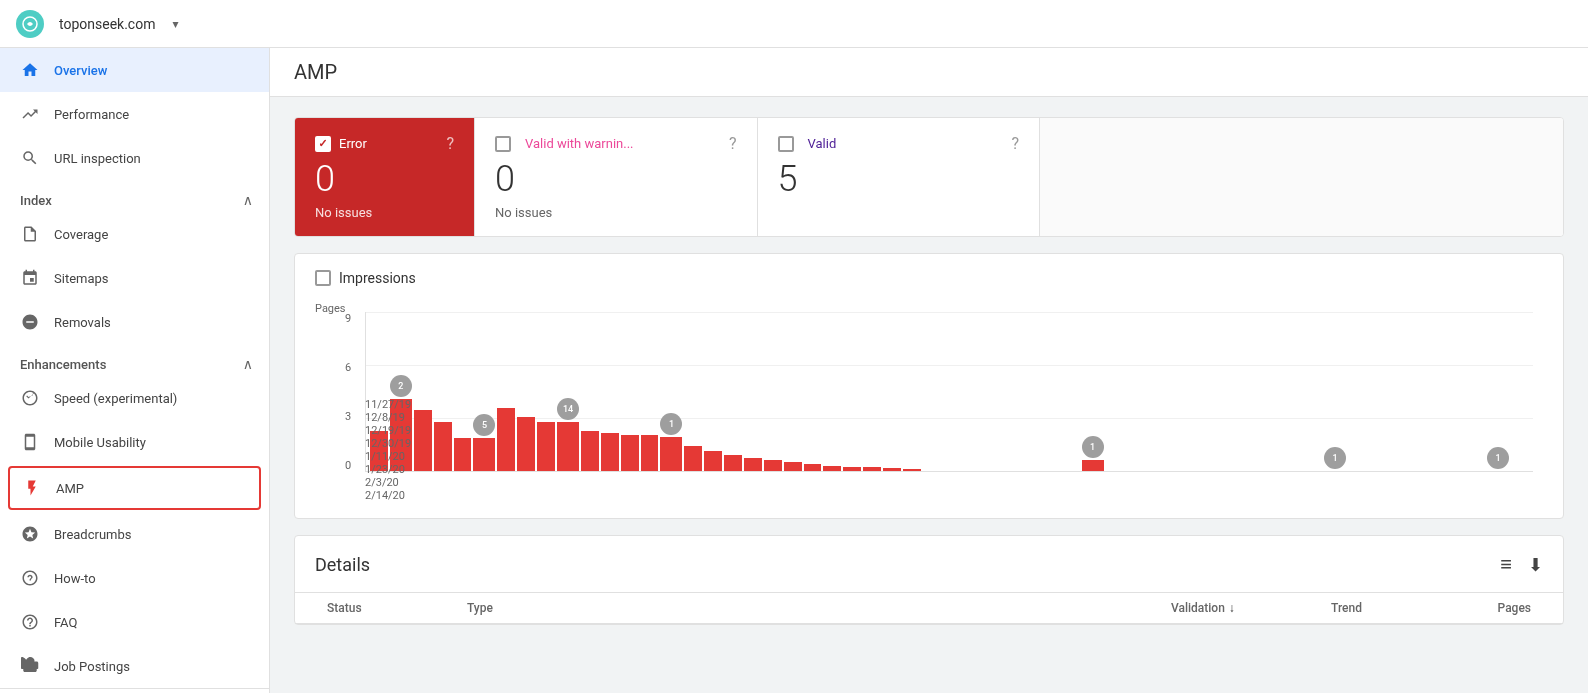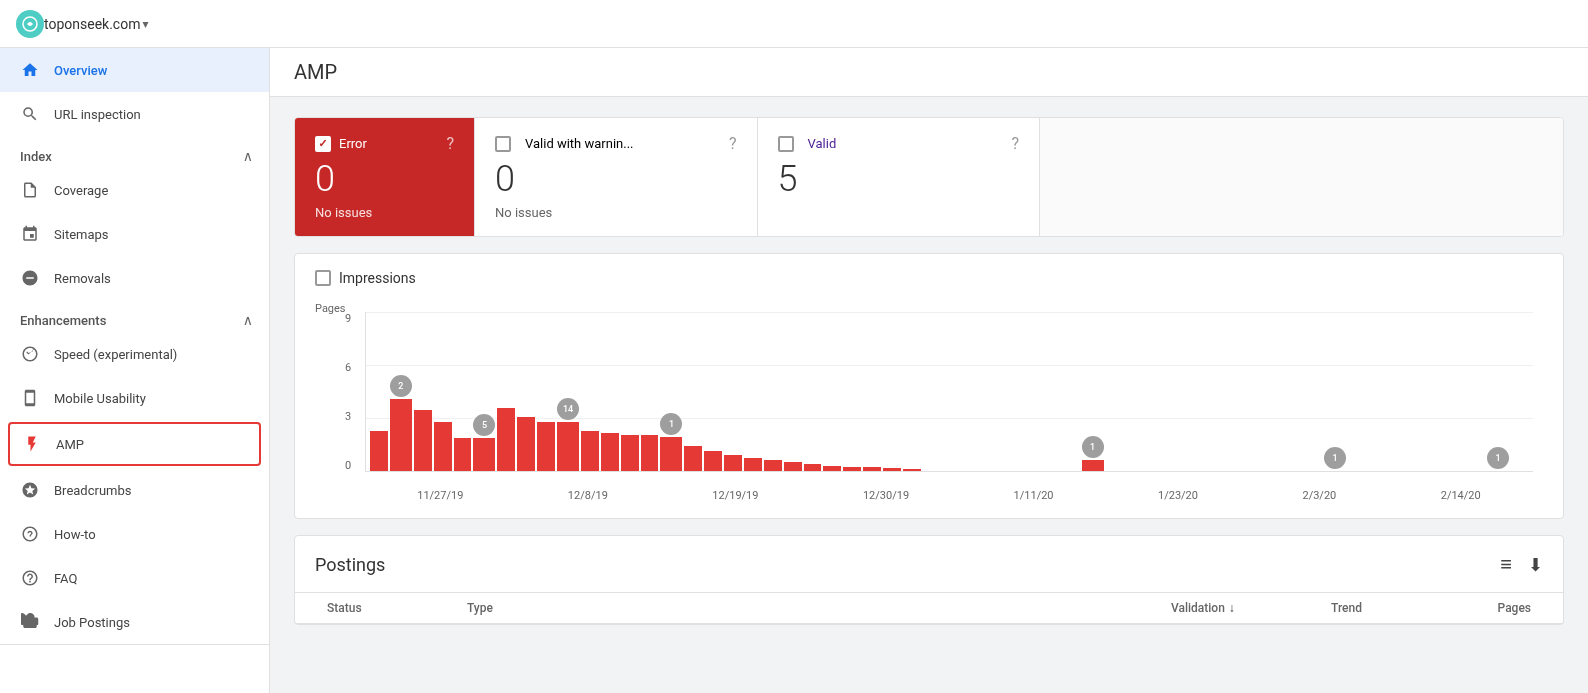--- a/index.html
+++ b/index.html
@@ -12,21 +12,21 @@
       border-bottom: 1px solid #e0e0e0;
       display: flex;
       align-items: center;
       padding: 0 16px;
       flex-shrink: 0;
       z-index: 10;
     }
     .topbar-logo {
       display: flex;
       align-items: center;
-      gap: 0;
+      gap: 15px;
       color: #333;
       font-size: 14px;
     }
     .logo-icon {
       width: 28px;
       height: 28px;
       background: #4ecdc4;
       border-radius: 50%;
       display: flex;
       align-items: center;
@@ -266,20 +266,21 @@
       justify-content: center;
       font-weight: 500;
     }
     .x-axis-dates {
       position: absolute;
       left: 50px;
       right: 10px;
       bottom: 0;
       display: flex;
       justify-content: space-around;
+      flex-direction: column;
     }
     .x-date-label {
       font-size: 11px;
       color: #666;
     }
     .chart-gridlines {
       position: absolute;
       left: 50px;
       right: 10px;
       top: 10px;
@@ -359,20 +360,28 @@
 
     <div class="sidebar-item active">
       <div class="sidebar-icon">
         <svg width="18" height="18" viewBox="0 0 24 24" fill="#1a73e8">
             <path d="M10 20v-6h4v6h5v-8h3L12 3 2 12h3v8z"></path>
           </svg>
       </div>
       <span>Overview</span>
     </div>
 
+    <div class="sidebar-item">
+      <div class="sidebar-icon">
+        <svg width="18" height="18" viewBox="0 0 24 24" fill="#666">
+            <path d="M16 6l2.29 2.29-4.88 4.88-4-4L2 16.59 3.41 18l6-6 4 4 6.3-6.29L22 12V6z"></path>
+          </svg>
+      </div>
+      <span>Performance</span>
+    </div>
 
     <div class="sidebar-item">
       <div class="sidebar-icon">
         <svg width="18" height="18" viewBox="0 0 24 24" fill="#666">
             <path d="M15.5 14h-.79l-.28-.27A6.471 6.471 0 0 0 16 9.5 6.5 6.5 0 1 0 9.5 16c1.61 0 3.09-.59 4.23-1.57l.27.28v.79l5 4.99L20.49 19l-4.99-5zm-6 0C7.01 14 5 11.99 5 9.5S7.01 5 9.5 5 14 7.01 14 9.5 11.99 14 9.5 14z"></path>
           </svg>
       </div>
       <span>URL inspection</span>
     </div>
 
@@ -499,21 +508,21 @@
             <span>Error</span>
             <span class="card-help-icon">?</span>
           </div>
           <div class="status-card-count">0</div>
           <div class="status-card-label">No issues</div>
         </div>
 
         <div class="status-card">
           <div class="status-card-header">
             <div class="checkbox-outline"></div>
-            <span style="color:#000000; font-size:13px; margin-left:6px;">Valid with warnin...</span>
+            <span style="color:#ec4899; font-size:13px; margin-left:6px;">Valid with warnin...</span>
             <span class="card-help-icon">?</span>
           </div>
           <div class="status-card-count" style="color:#333;">0</div>
           <div class="status-card-label">No issues</div>
         </div>
 
         <div class="status-card">
           <div class="status-card-header">
             <div class="checkbox-outline"></div>
             <span style="color:#4c1d95; font-size:13px; margin-left:6px;">Valid</span>
@@ -738,21 +747,21 @@
             <span class="x-date-label">1/11/20</span>
             <span class="x-date-label">1/23/20</span>
             <span class="x-date-label">2/3/20</span>
             <span class="x-date-label">2/14/20</span>
           </div>
         </div>
       </div>
 
       <div class="details-section">
         <div class="details-header">
-          <span class="details-title">Postings</span>
+          <span class="details-title">Details</span>
           <div class="details-actions">
             <span style="font-size:20px; color:#444; cursor:pointer;">≡</span>
             <span style="font-size:18px; color:#444; cursor:pointer;">⬇</span>
           </div>
         </div>
         <div class="details-table-header">
           <div class="col-status">Status</div>
           <div class="col-type">Type</div>
           <div class="col-validation" style="cursor:pointer;text-align:center;">
             <span>Validation</span>

